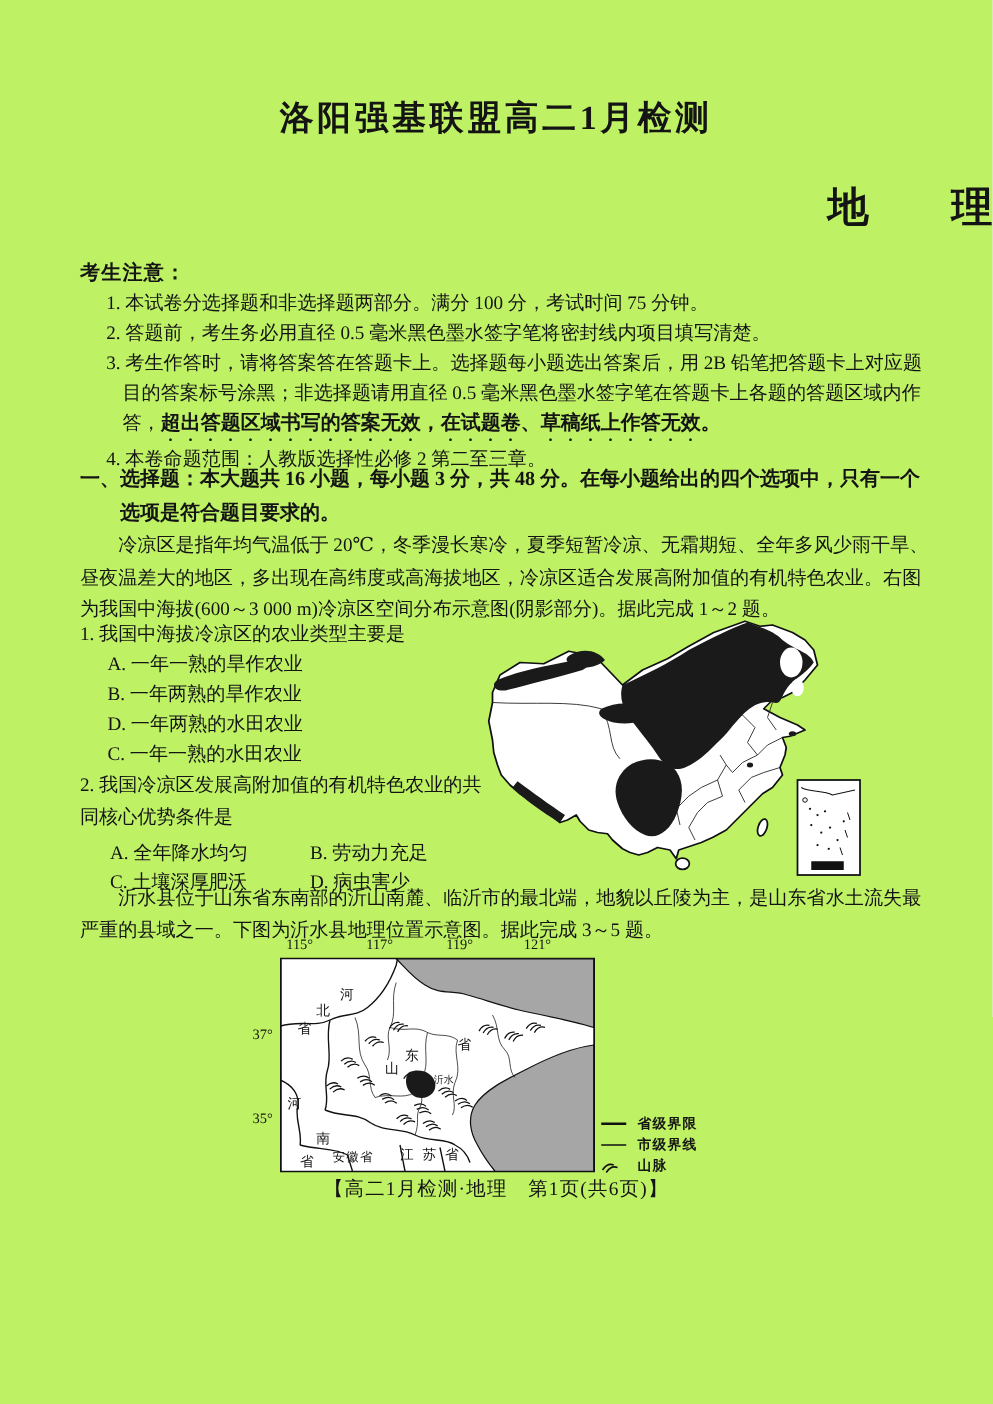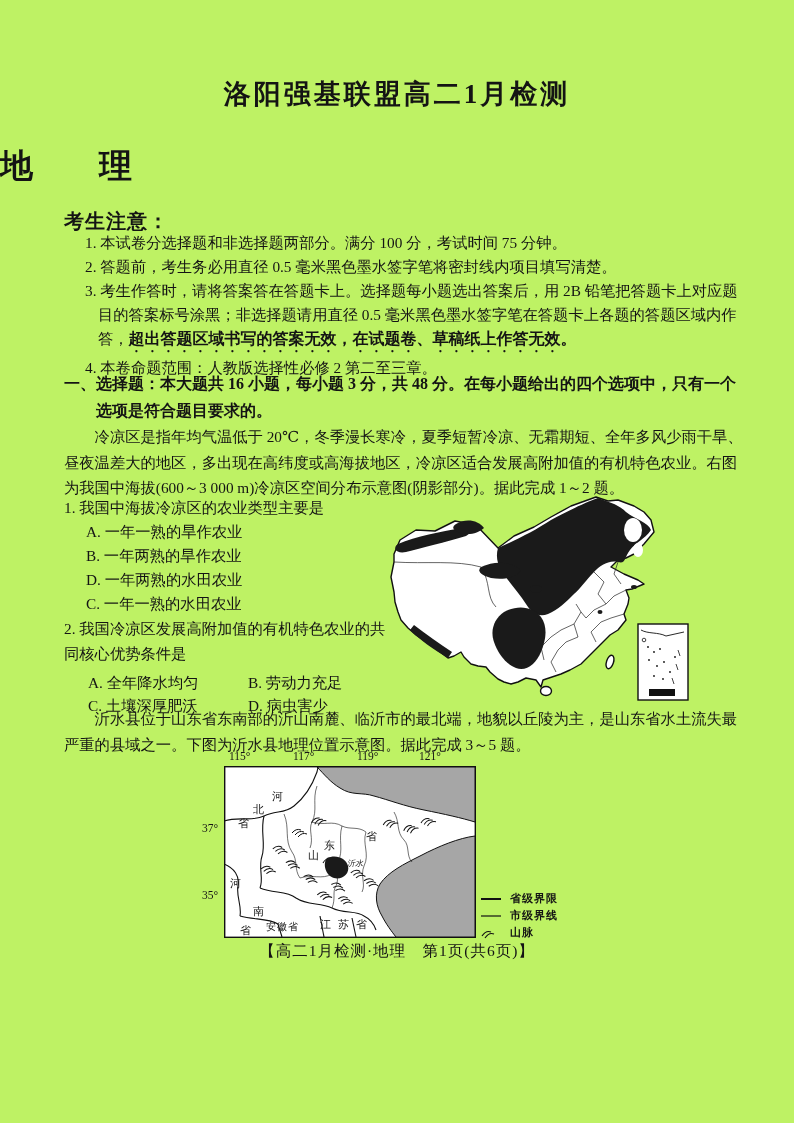--- a/index.html
+++ b/index.html
@@ -1,21 +1,21 @@
 <!DOCTYPE html>
 <html lang="zh"><head>
 <meta charset="utf-8">
 <style>
   html,body{margin:0;padding:0;background:#e9e9e9;}
   .page{position:relative;width:794px;height:1123px;background:#bef264;margin:0 auto;
         font-family:"Liberation Serif","DejaVu Serif",serif;color:#141414;overflow:hidden;}
   .abs{position:absolute;}
   .title{left:0;top:76px;width:794px;text-align:center;font-size:27px;font-weight:bold;letter-spacing:3px;}
-  .subject{left:0;top:144px;width:794px;text-align:left;font-size:33px;font-weight:bold;white-space:pre;}
-  .notice-h{left:64px;top:208px;font-size:20px;font-weight:bold;letter-spacing:1px;}
+  .subject{left:0;top:144px;width:794px;text-align:right;font-size:33px;font-weight:bold;white-space:pre;}
+  .notice-h{left:64px;top:208px;font-size:16px;font-weight:bold;letter-spacing:1px;}
   .notes{left:64px;top:231px;width:679px;font-size:15.3px;line-height:24px;padding-left:21px;box-sizing:border-box;}
   .note{margin:0;padding-left:13px;text-indent:-13px;}
   .em-strong{font-weight:bold;font-size:16px;
      -webkit-text-emphasis:filled dot;-webkit-text-emphasis-position:under right;
      text-emphasis:filled dot;text-emphasis-position:under right;}
   .sec-h{left:64px;top:370px;width:682px;font-size:16px;font-weight:bold;line-height:27px;
          padding-left:32px;text-indent:-32px;box-sizing:border-box;}
   .para{font-size:15.3px;line-height:25.5px;text-indent:2em;}
   .intro1{left:64px;top:424px;width:680px;}
   .intro2{left:64px;top:706px;width:680px;}
@@ -24,21 +24,21 @@
   .q2{left:64px;top:616px;width:334px;}
   .q .stem{margin:0;}
   .q2 .stem{line-height:25px;}
   .opts1 p{margin:0;padding-left:22px;}
   .opts2{display:grid;grid-template-columns:160px auto;margin-left:24px;margin-top:5px;line-height:23px;}
   .opts2 span{display:block;}
   .china-map{left:386px;top:492px;}
   .sd-wrap{left:198px;top:750px;width:372px;height:202px;}
   .sd-wrap .lbl{position:absolute;font-size:11.5px;color:#141414;}
   .sd-wrap .vchar{position:absolute;font-size:11px;line-height:11px;}
-  .sd-wrap .tiny{position:absolute;font-size:8px;line-height:8px;font-style:italic;}
+  .sd-wrap .tiny{position:absolute;font-size:8px;line-height:8px;}
   .legend{position:absolute;left:282px;top:140px;}
   .legend .row{display:flex;align-items:center;height:17px;gap:8px;}
   .legend .txt{font-size:11px;font-weight:bold;letter-spacing:1px;}
   .footer{left:0;top:941px;width:794px;text-align:center;font-size:15.5px;letter-spacing:1px;}
 </style>
 </head>
 <body>
 
 <div class="page">
 

